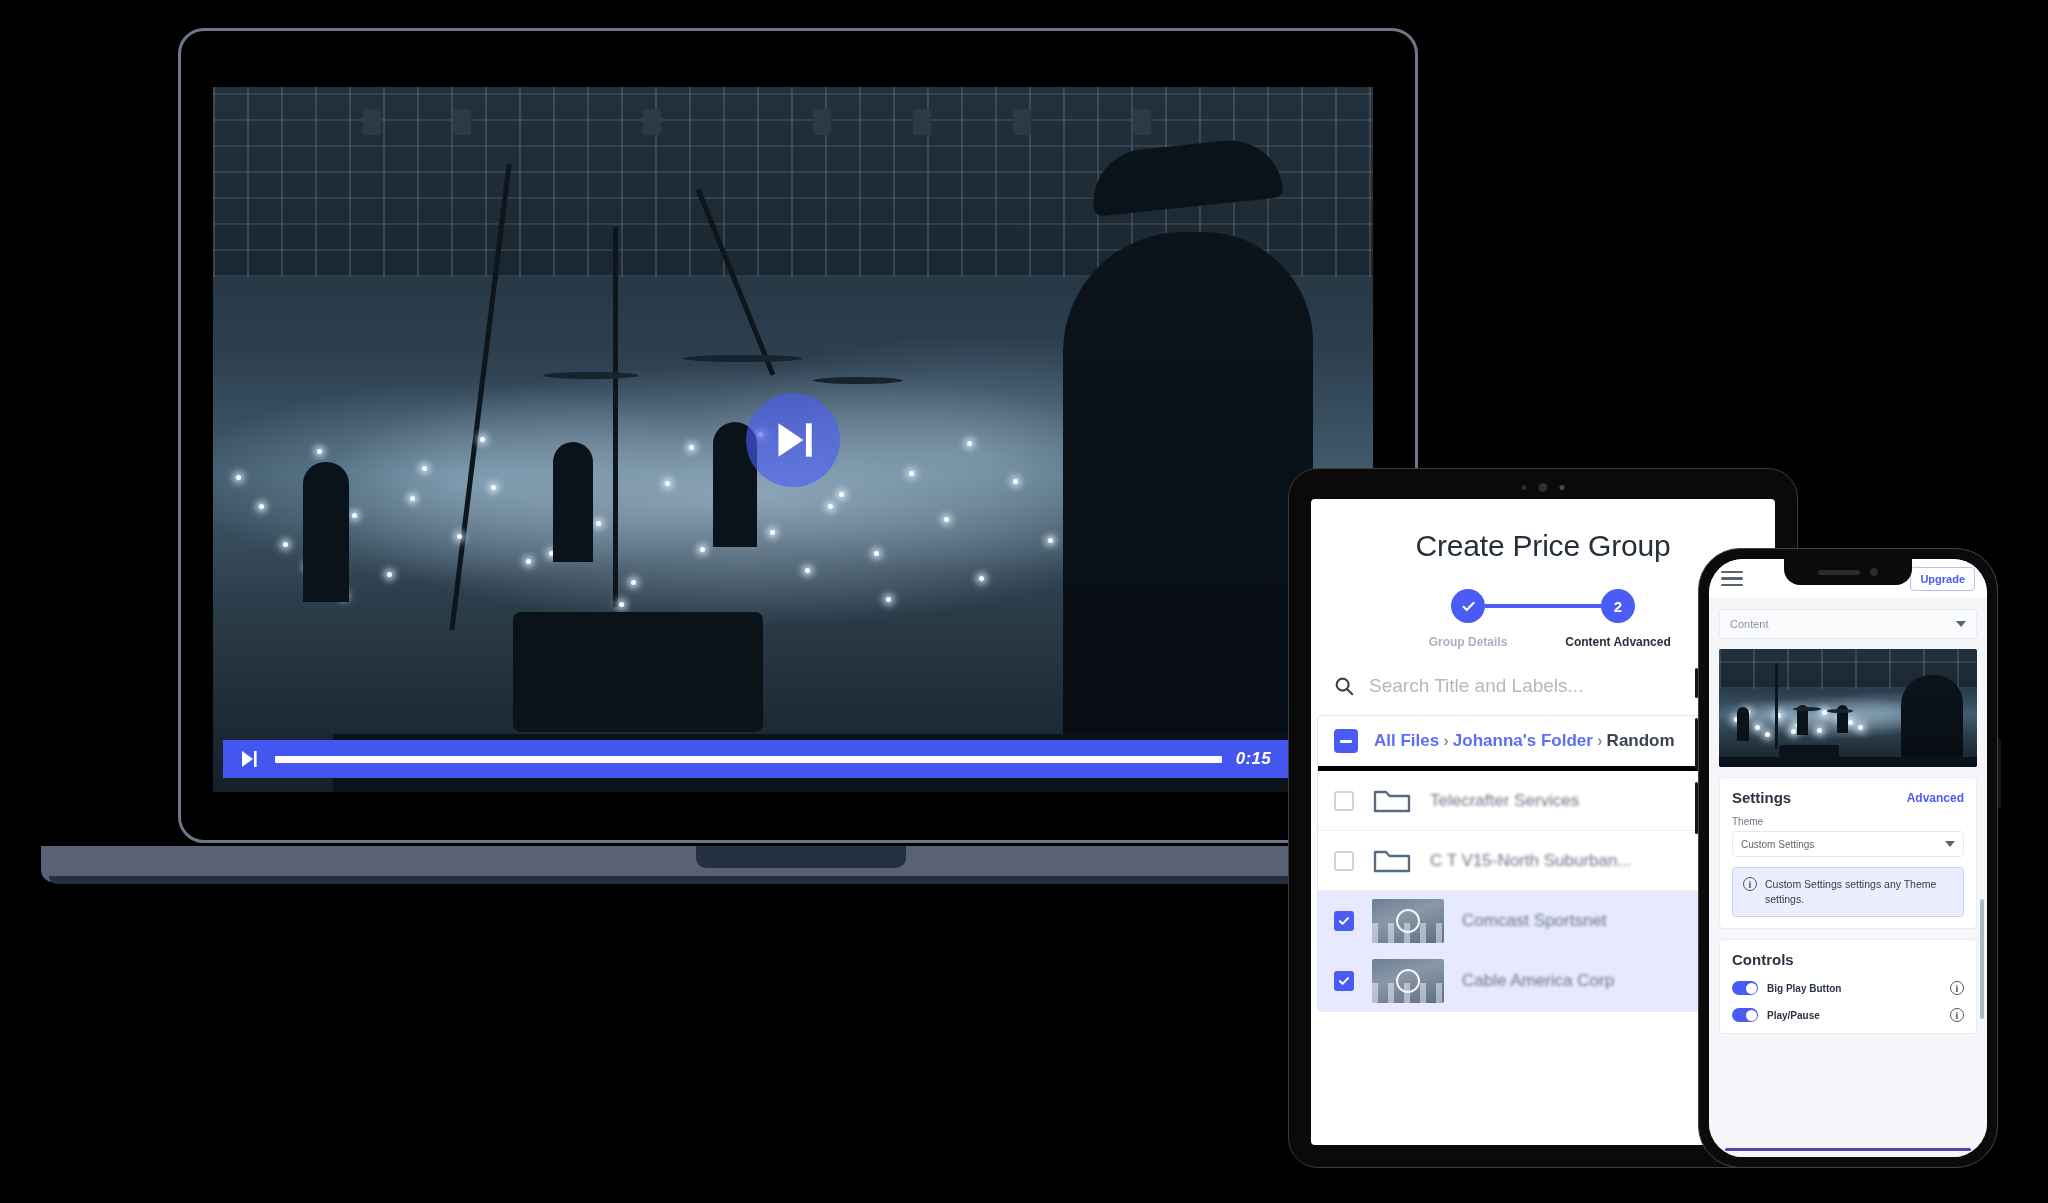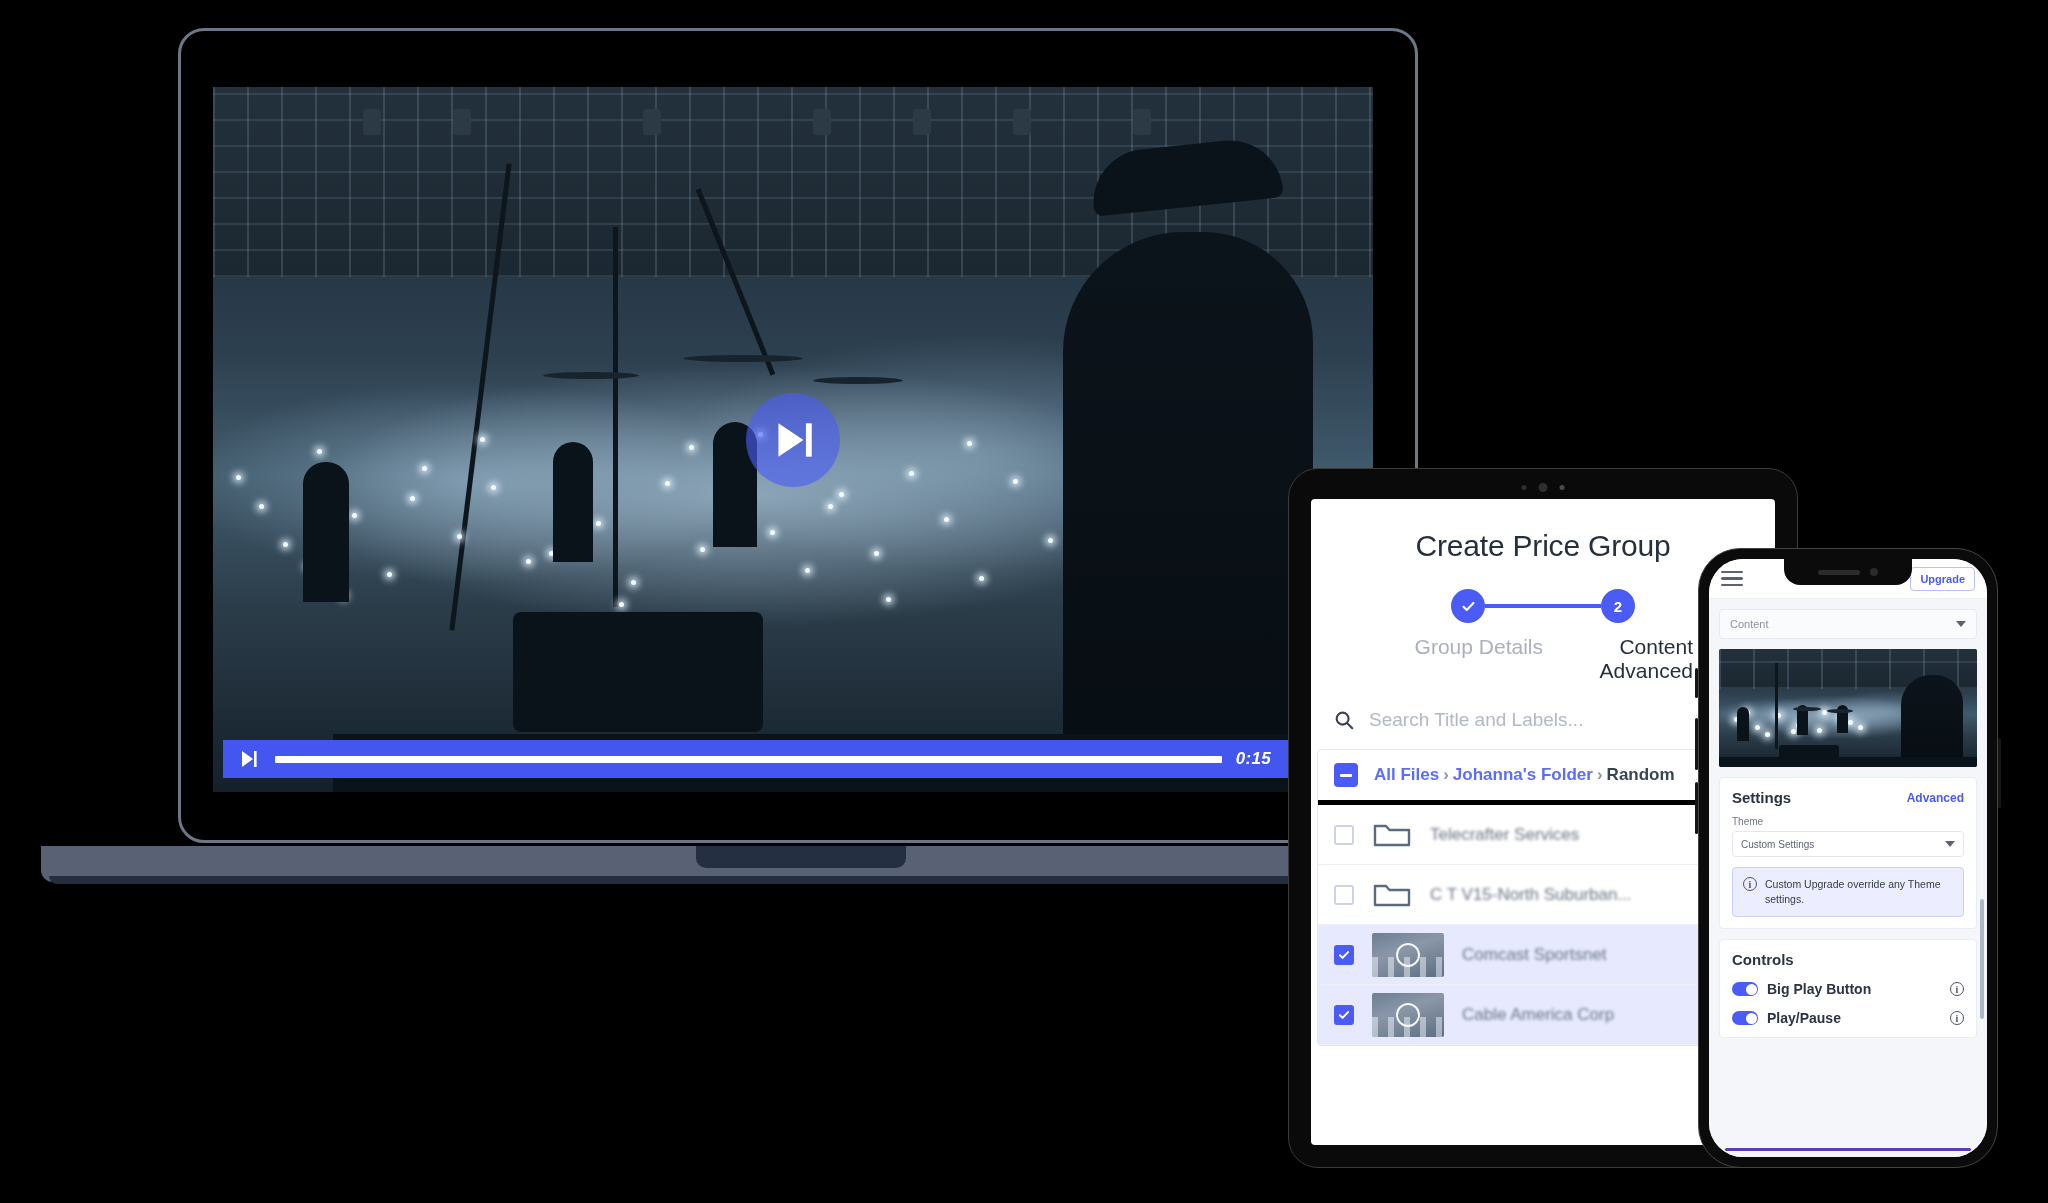--- a/index.html
+++ b/index.html
@@ -100,21 +100,21 @@
   .tablet-bezel-dots b { display: block; background: #2e2e2e; border-radius: 50%; }
   .tablet-screen {
     position: absolute; left: 22px; top: 30px; right: 22px; bottom: 22px;
     background: #fff; border-radius: 4px; overflow: hidden;
   }
   .tb-title { text-align: center; font-size: 30px; font-weight: 400; color: #26303c; padding: 30px 0 4px; letter-spacing: -.2px; }
   .stepper { display: flex; align-items: center; justify-content: center; padding: 22px 0 0; }
   .step-c { width: 34px; height: 34px; border-radius: 50%; background: #4a5cf5; color: #fff; display: flex; align-items: center; justify-content: center; font-size: 15px; font-weight: 700; }
   .step-line { width: 116px; height: 4px; background: #4a5cf5; }
   .step-labels { display: flex; justify-content: center; gap: 0; padding: 12px 0 0; }
-  .step-lbl { width: 150px; text-align: right; font-size: 21px; color: #aab0bd; font-weight: 400; }
+  .step-lbl { width: 150px; text-align: center; font-size: 12px; color: #aab0bd; font-weight: 700; }
   .step-lbl.active { color: #26303c; }
   .searchrow { display: flex; align-items: center; gap: 14px; padding: 26px 22px 18px; }
   .searchrow svg { width: 22px; height: 22px; flex: 0 0 auto; }
   .search-ph { font-size: 19px; color: #b2b8c4; }
   .fl-box { border: 1px solid #e2e6ef; border-radius: 4px; margin: 0 6px; }
   .fl-crumb { display: flex; align-items: center; gap: 16px; padding: 13px 16px; border-bottom: 5px solid #000000; }
   .minus-box { width: 24px; height: 24px; background: #4a5cf5; border-radius: 4px; display:flex; align-items:center; justify-content:center; flex:0 0 auto;}
   .minus-box i { display:block; width:12px; height:3px; background:#fff; border-radius:1px;}
   .crumb-txt { font-size: 17px; font-weight: 700; white-space: nowrap; }
   .crumb-txt .lnk { color: #5c6ef7; }
@@ -162,21 +162,21 @@
   .ph-h { font-size: 15px; font-weight: 700; color: #2b3442; }
   .ph-adv { font-size: 12px; font-weight: 700; color: #4a5cf5; }
   .ph-lbl { font-size: 10px; color: #6e7685; margin-top: 10px; }
   .ph-field { margin-top: 4px; border: 1px solid #e4e7ee; border-radius: 4px; height: 26px; display: flex; align-items: center; justify-content: space-between; padding: 0 8px; font-size: 10px; color: #5e6673; background:#fff;}
   .ph-info { margin-top: 10px; background: #eceeff; border: 1px solid #c9cffb; border-radius: 4px; padding: 9px 10px; display: flex; gap: 8px; align-items: flex-start; }
   .ph-info-ic { width: 14px; height: 14px; border: 1.4px solid #4c5462; border-radius: 50%; flex: 0 0 auto; color:#4c5462; font-size:10px; display:flex; align-items:center; justify-content:center; font-weight:700; font-family:"Liberation Serif",serif;}
   .ph-info-tx { font-size: 10.5px; color: #333b49; line-height: 1.45; }
   .ctrl-row { display: flex; align-items: center; gap: 9px; margin-top: 13px; }
   .toggle { width: 26px; height: 14px; border-radius: 8px; background: #4a5cf5; position: relative; flex: 0 0 auto; }
   .toggle b { position: absolute; right: 1.5px; top: 1.5px; width: 11px; height: 11px; background: #fff; border-radius: 50%; display:block;}
-  .ctrl-name { font-size: 14px; font-weight: 700; color: #2b3442; flex: 1 1 auto; }
+  .ctrl-name { font-size: 10px; font-weight: 700; color: #2b3442; flex: 1 1 auto; }
   .ph-scroll { position: absolute; right: 3px; top: 300px; width: 4px; height: 120px; background: #aeb7c6; border-radius: 3px; }
   .ph-bottombar { position: absolute; left: 16px; right: 16px; bottom: 6px; height: 3px; background: #5a3fb0; border-radius: 2px; }
 </style>
 </head>
 <body>
 
 <div class="stage">
 
   <div class="laptop">
     <div class="laptop-lid">
@@ -434,21 +434,21 @@
               <div class="ph-h">Settings</div>
               <div class="ph-adv">Advanced</div>
             </div>
             <div class="ph-lbl">Theme</div>
             <div class="ph-field">
               <span>Custom Settings</span>
               <span class="caret"></span>
             </div>
             <div class="ph-info">
               <span class="ph-info-ic">i</span>
-              <span class="ph-info-tx">Custom Upgrade override any Theme settings.</span>
+              <span class="ph-info-tx">Custom Settings settings any Theme settings.</span>
             </div>
           </div>
 
           <div class="ph-card">
             <div class="ph-h">Controls</div>
 
             <div class="ctrl-row">
               <div class="toggle">
                   <b></b>
                 </div>

